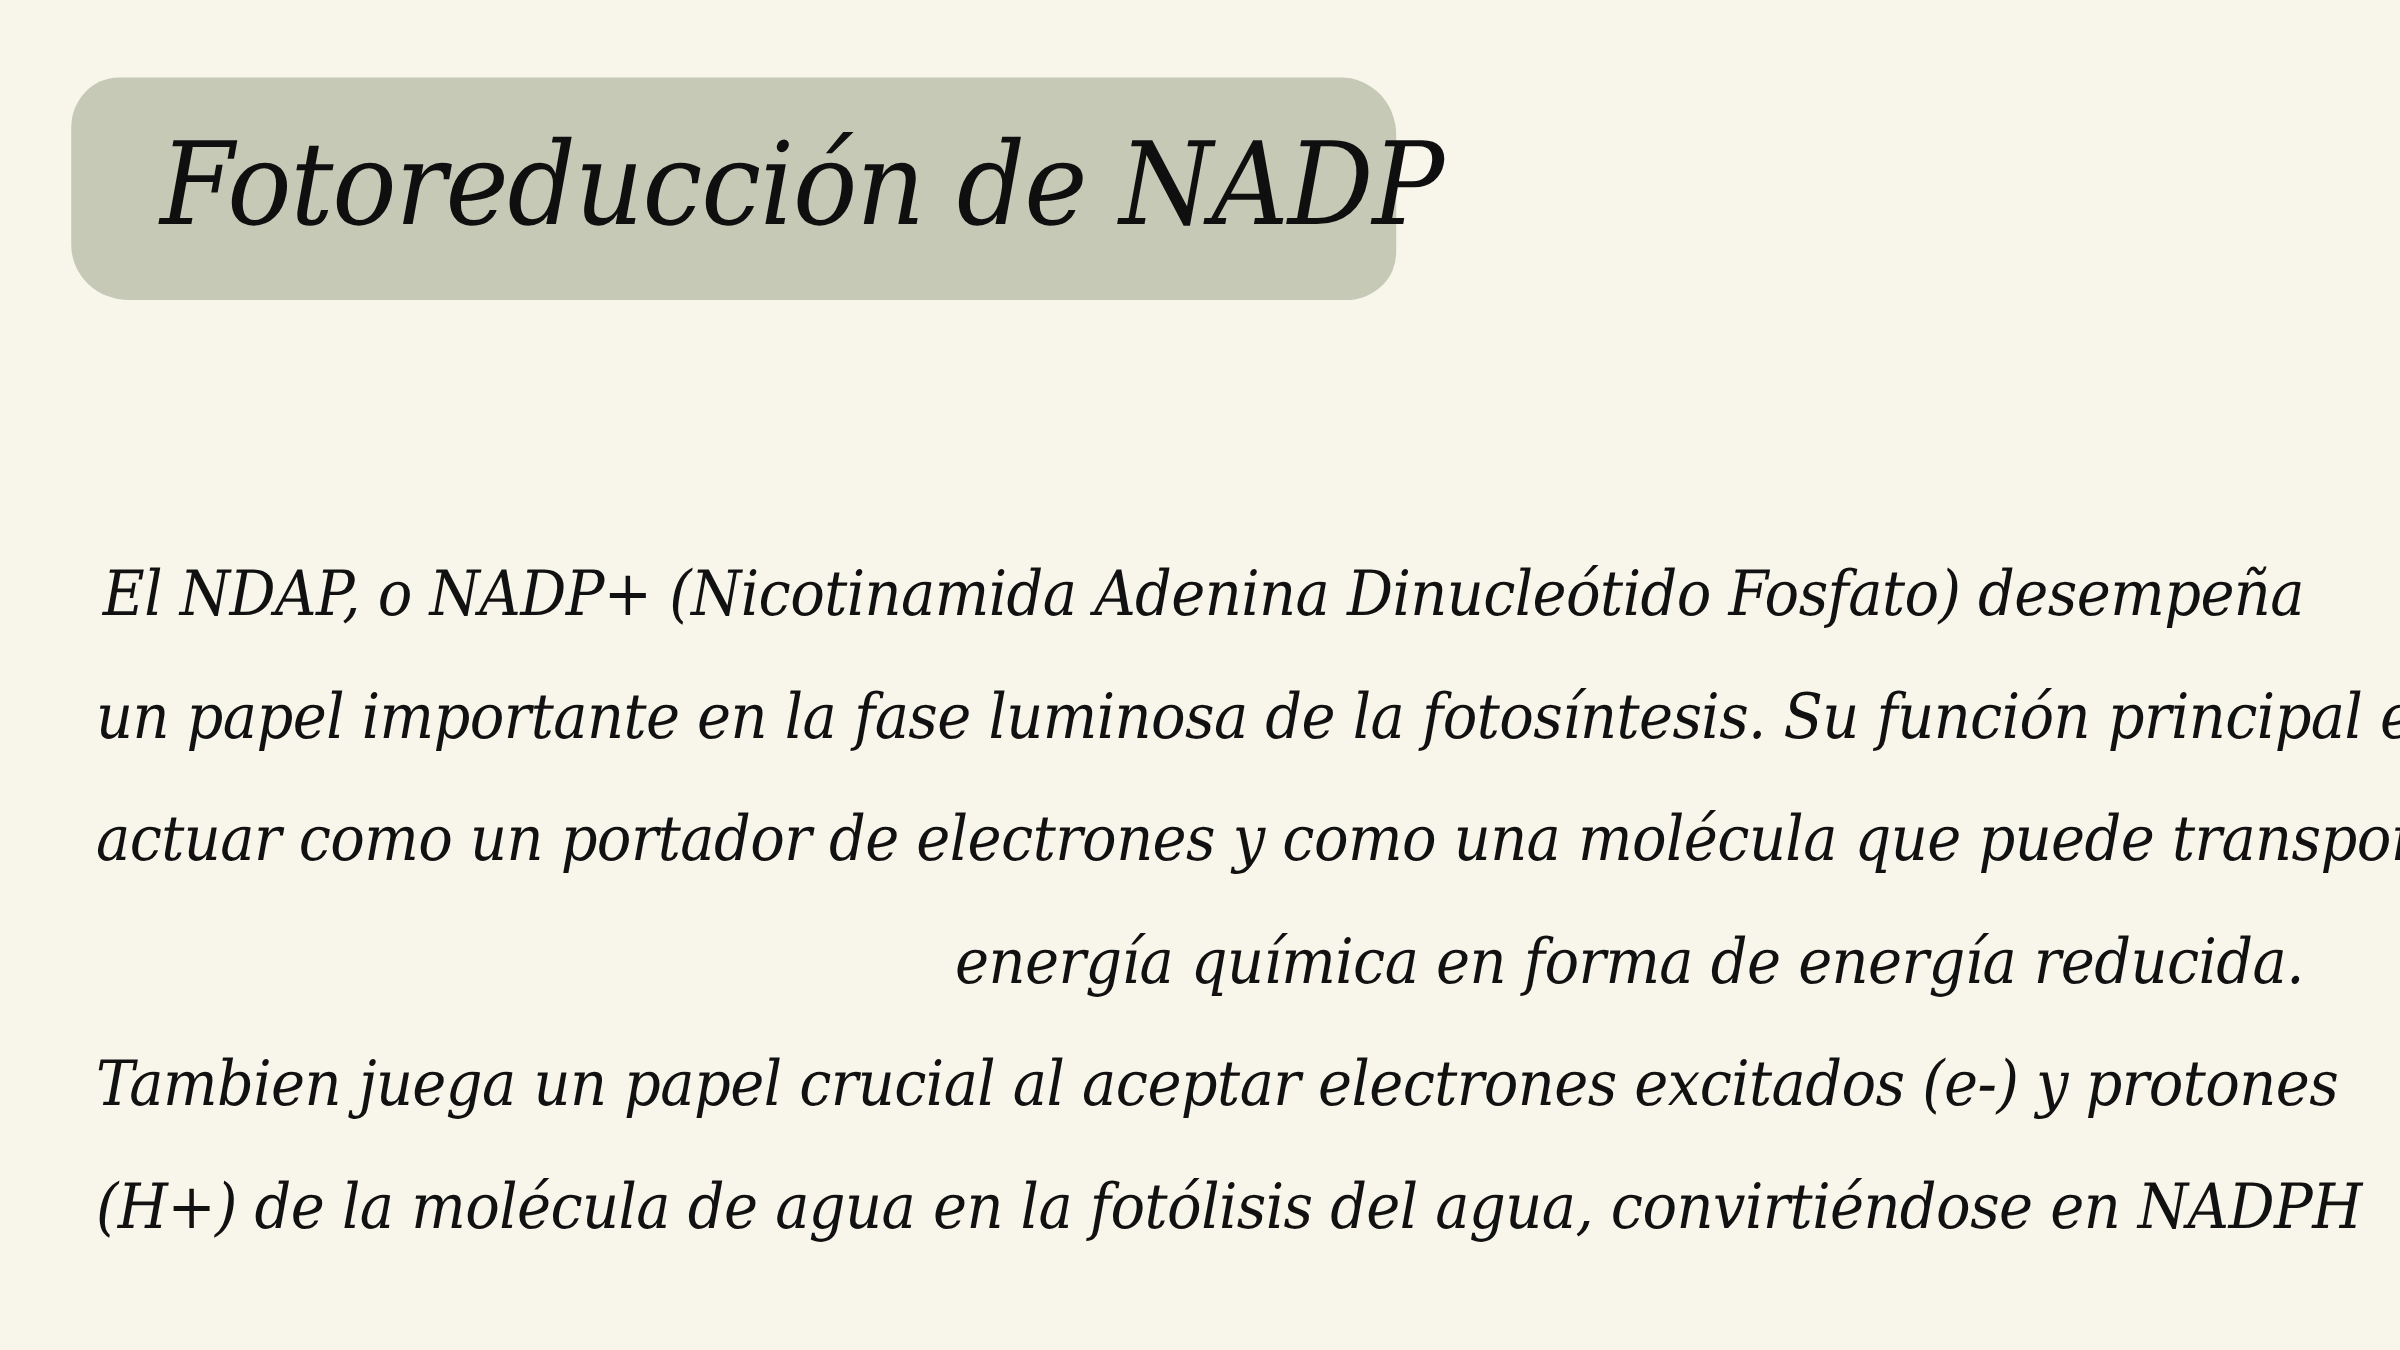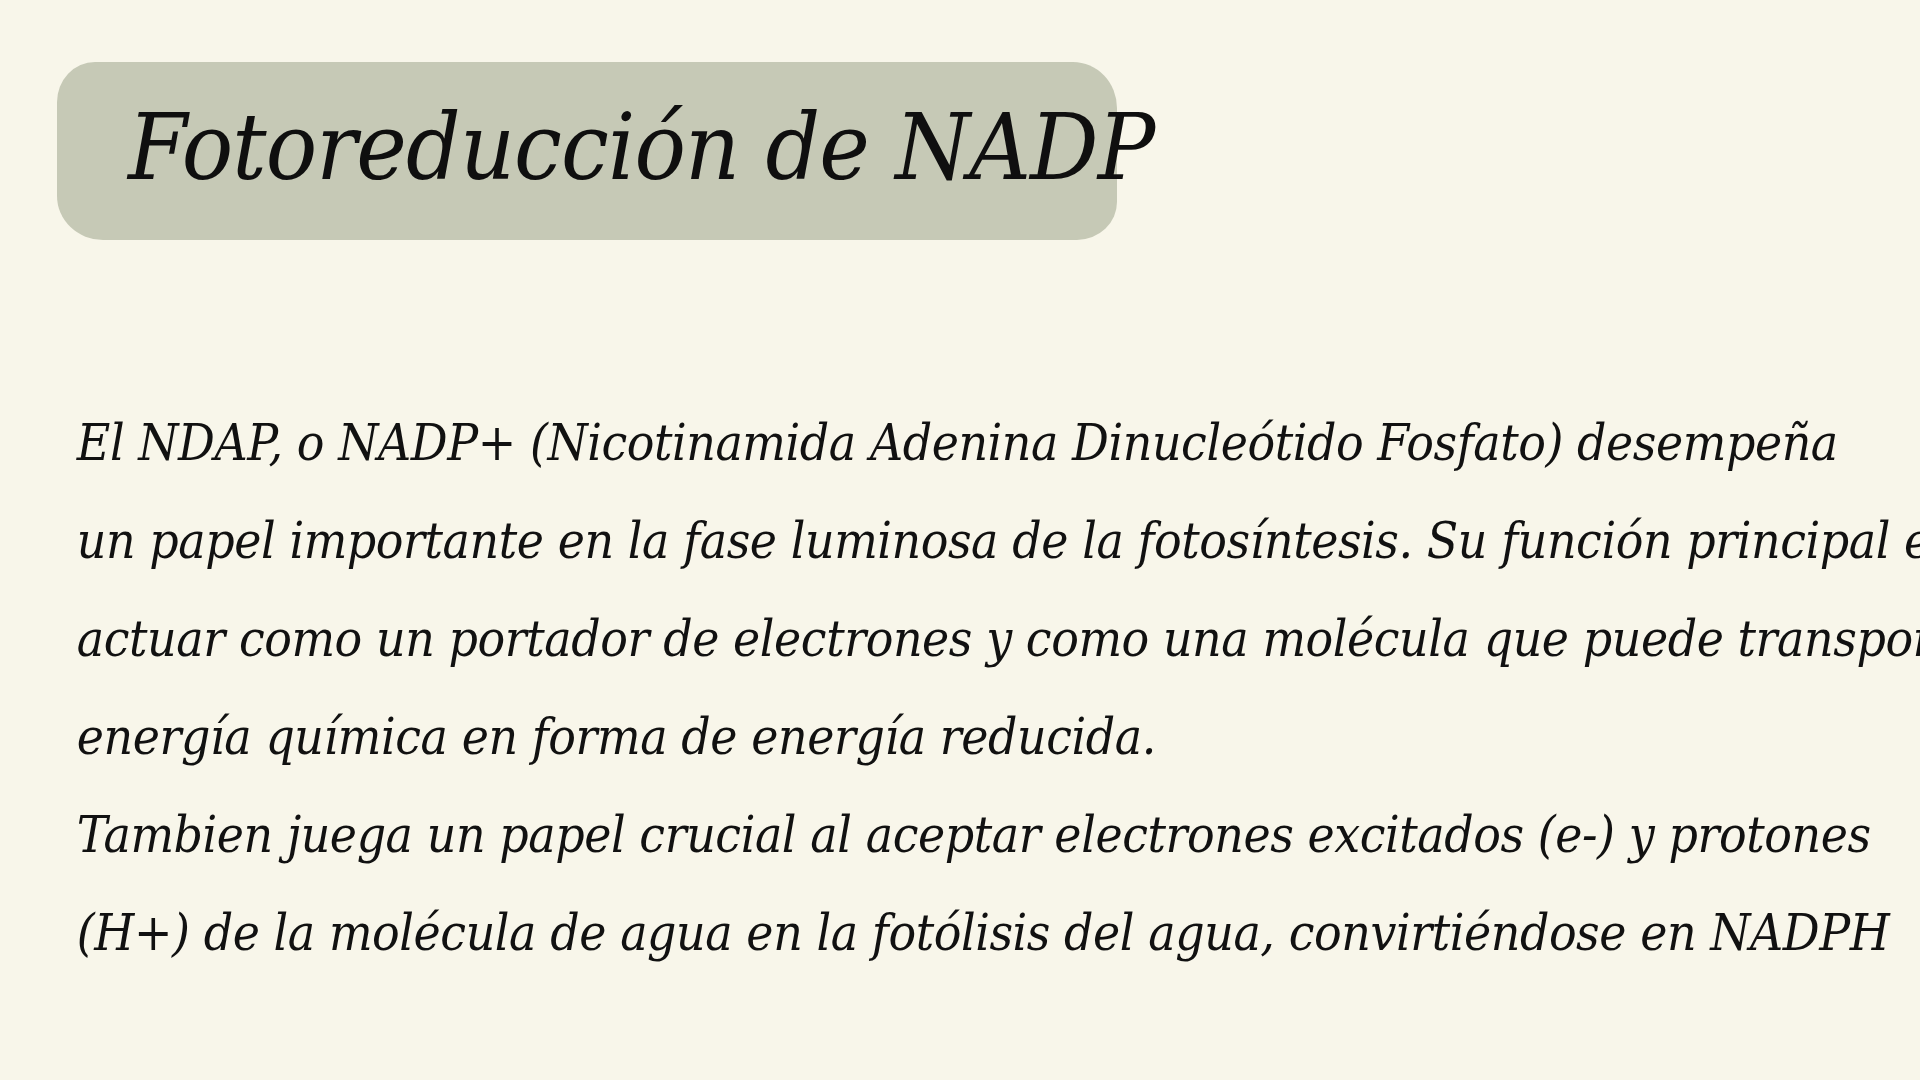--- a/index.html
+++ b/index.html
@@ -34,23 +34,23 @@
       line-height: 120px;
       letter-spacing: -1px;
       color: #0f0f0f;
       white-space: nowrap;
       transform: scaleX(0.93);
       transform-origin: left center;
     }
     .body-text {
       position: absolute;
       left: 0;
-      top: 394px;
+      top: 426px;
       width: 1920px;
-      text-align: left;
+      text-align: right;
     }
     .body-line {
       display: block;
       font-family: "DejaVu Serif", serif;
       font-style: italic;
       font-size: 50px;
       line-height: 98px;
       height: 98px;
       color: #111111;
       white-space: nowrap;

